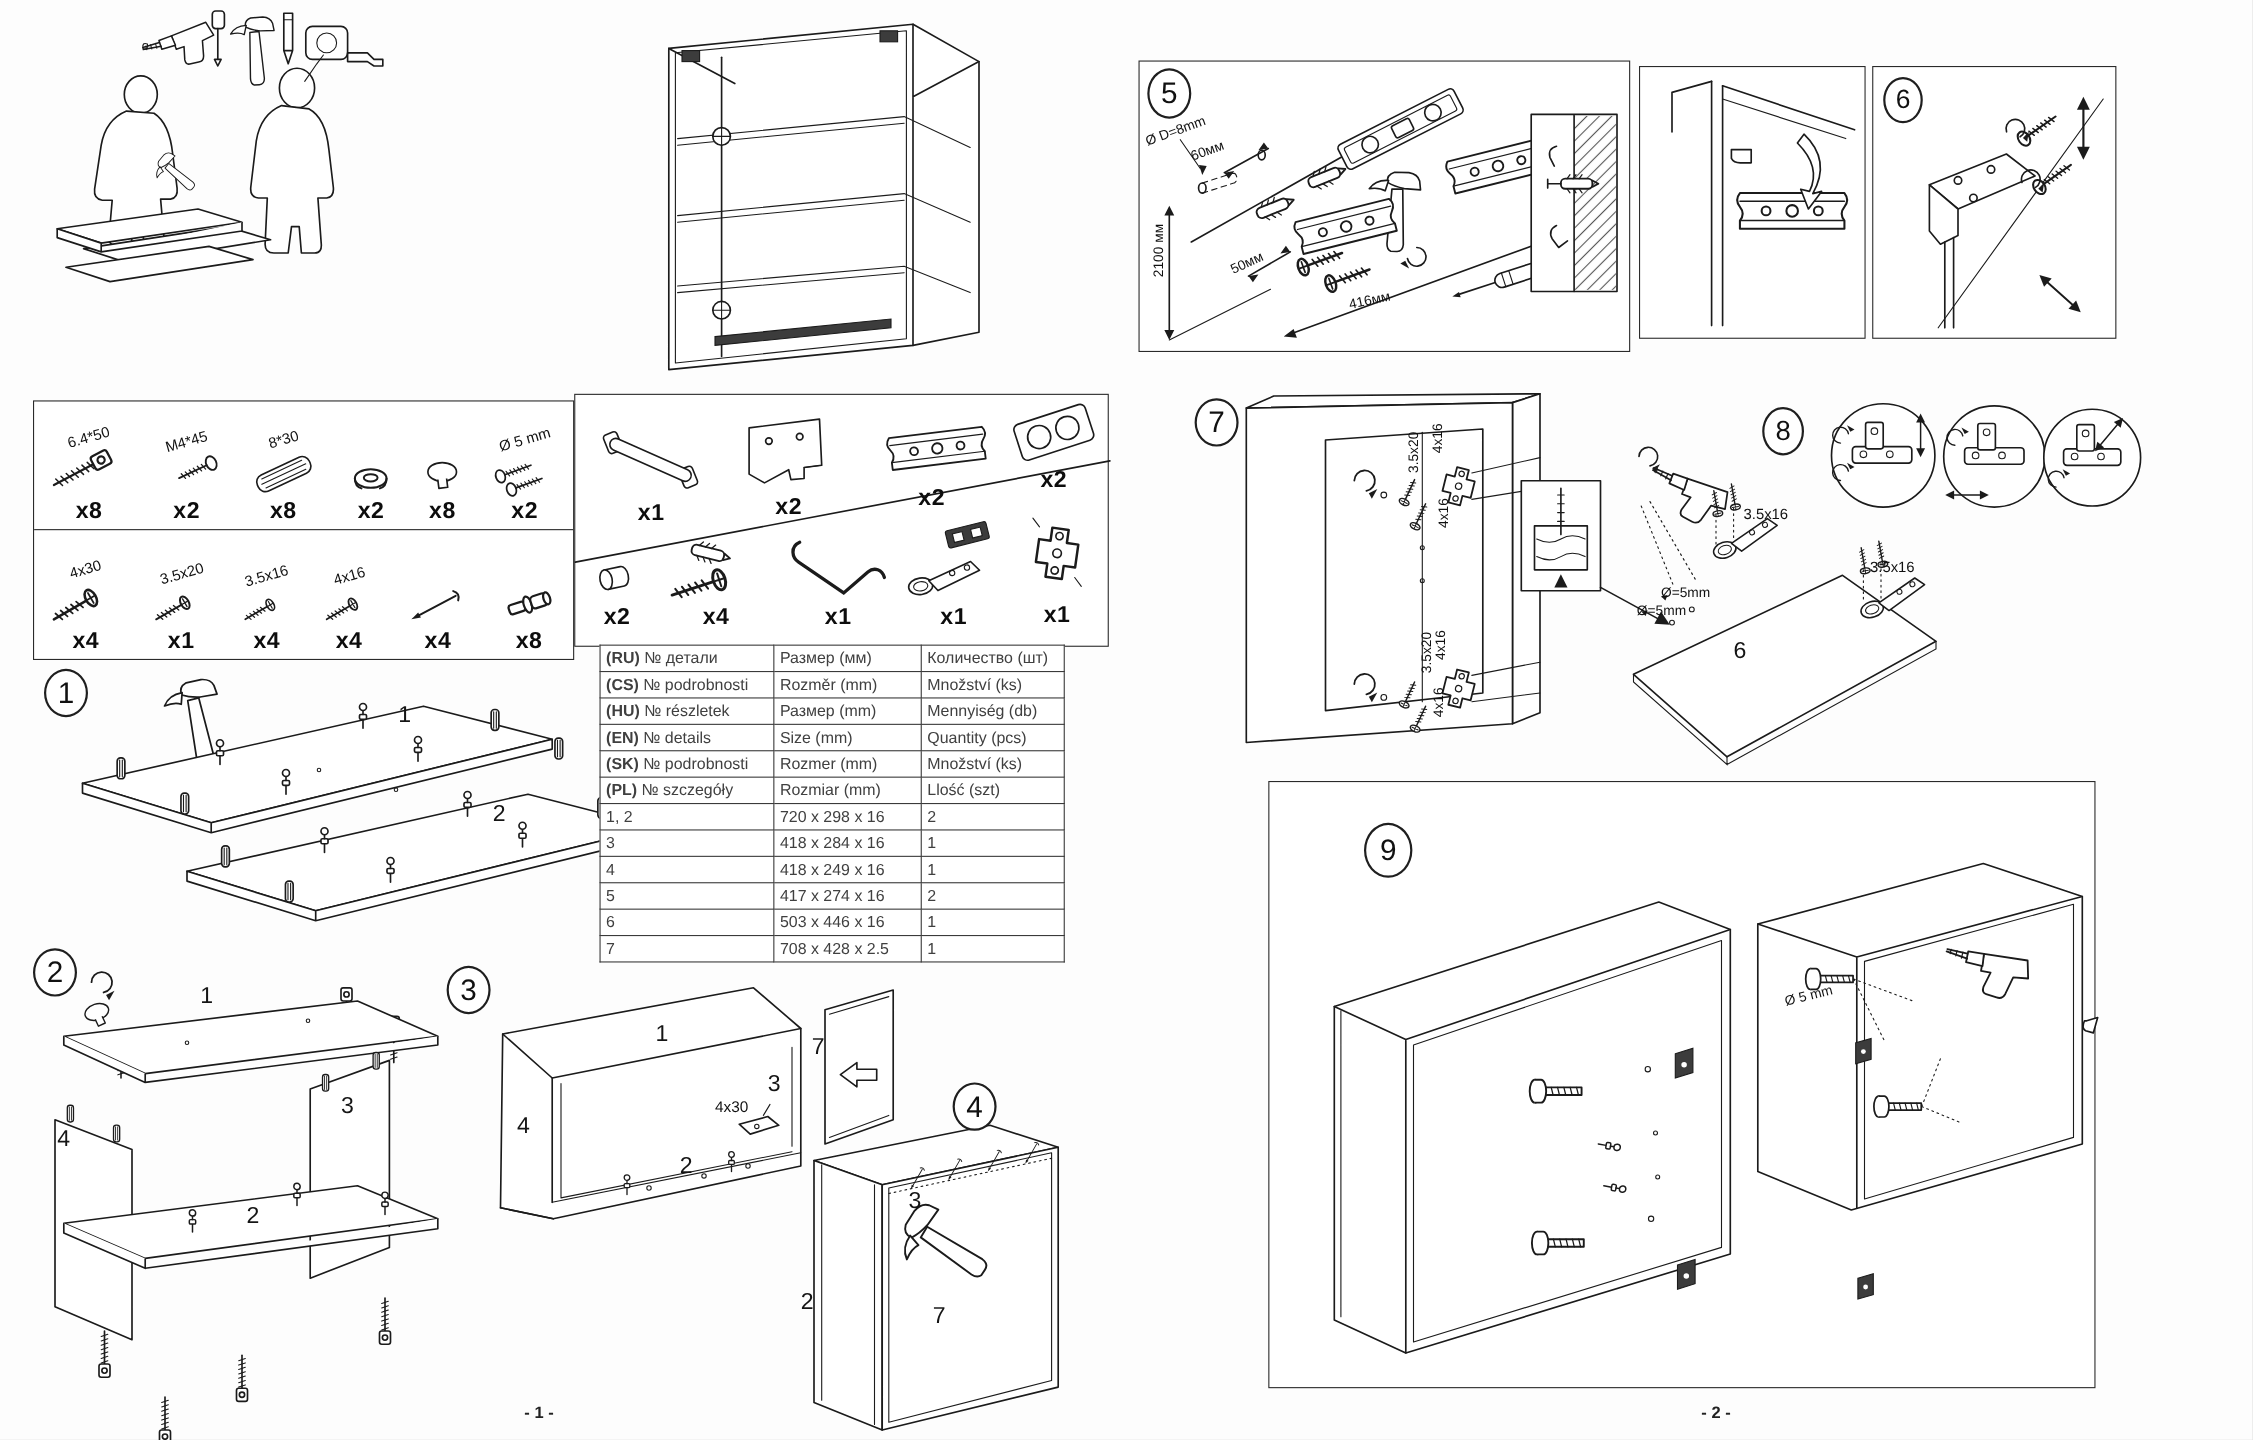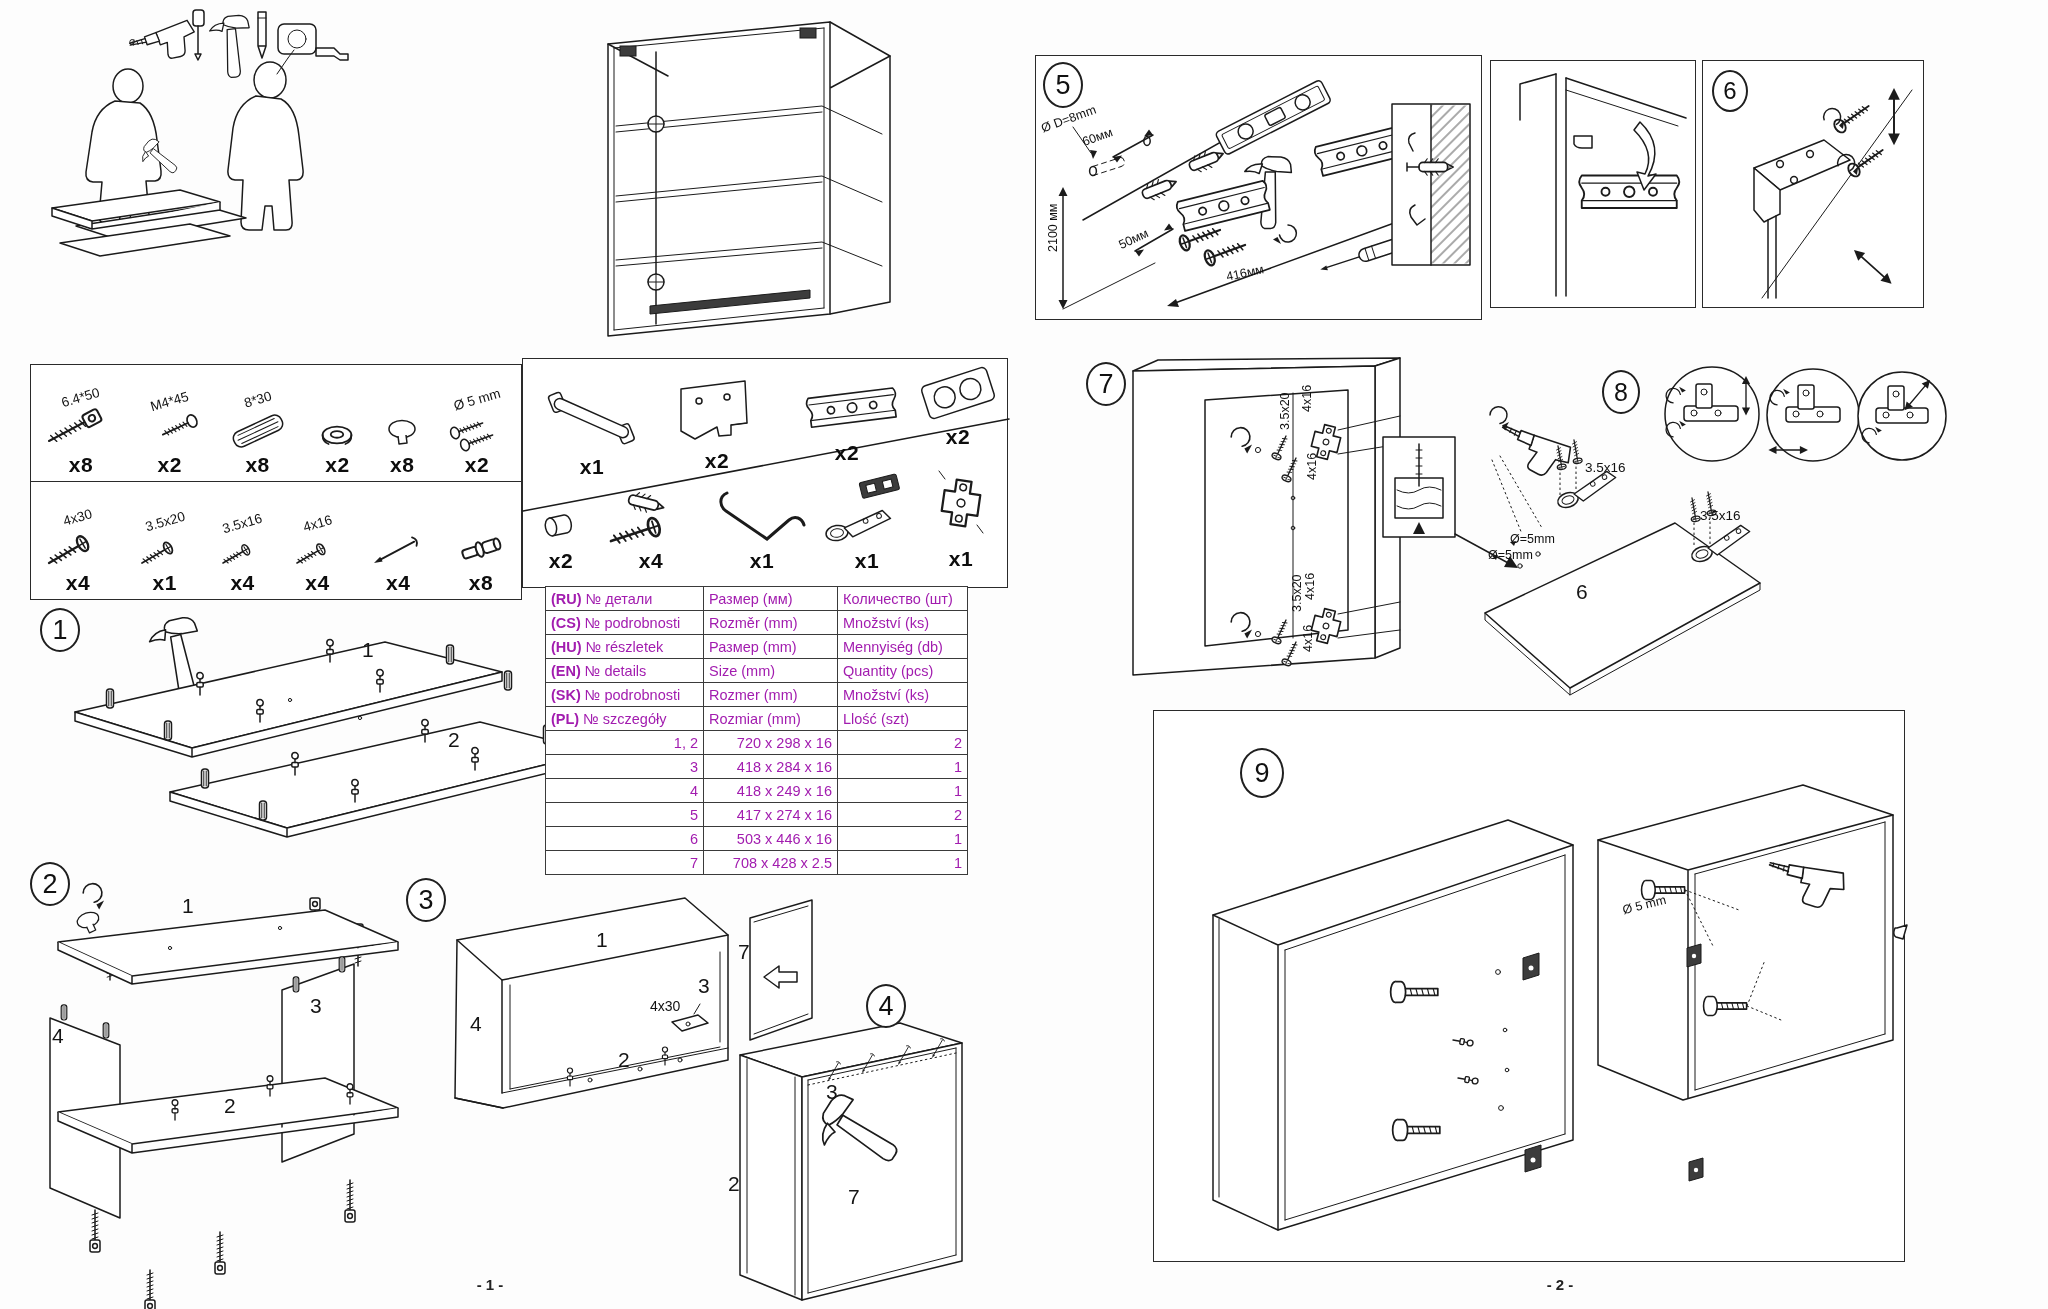--- a/index.html
+++ b/index.html
@@ -16,22 +16,22 @@
 .dot{stroke-dasharray:1.6 3.4}
 .box{border:1.8px solid #2a2a2a;background:#fff}
 .circ{border:2.2px solid #1f1f1f;border-radius:50%;background:#fff;display:flex;align-items:center;justify-content:center;font-size:27px;color:#111;z-index:6}
 .qty{font-weight:bold;font-size:21px;text-align:center;color:#0d0d0d;letter-spacing:.5px}
 .hwlbl{font-size:13.5px;white-space:nowrap;color:#111;transform:rotate(-16deg)}
 .plbl{font-size:21px;color:#151515;z-index:5}
 .dim{font-size:12.5px;white-space:nowrap;color:#111;z-index:5}
 .rot90{transform:rotate(-90deg);transform-origin:left top}
 .foot{font-size:15px;font-weight:bold;color:#222;width:120px;text-align:center}
 .ptable{border-collapse:collapse;background:#fff;table-layout:fixed;z-index:4}
-.ptable td{border:1.5px solid #3a3a3a;font-size:14.5px;padding:0 5px;height:24px;white-space:nowrap;overflow:hidden;color:#a21caf}
-.ptable td.c{text-align:right}
+.ptable td{border:1.5px solid #3a3a3a;font-size:14.5px;padding:0 5px;height:24px;white-space:nowrap;overflow:hidden;color:#404040}
+.ptable td.c{text-align:left}
 .hwrow{display:flex;justify-content:space-between;align-items:flex-end;padding:4px 12px;height:117px}
 .hwitem{display:flex;flex-direction:column;align-items:center;justify-content:flex-end}
 .hwitem .qty{margin-top:2px}
 .hwabs{position:absolute;display:flex;flex-direction:column;align-items:center}
 </style>
 </head>
 <body>
 
 <div id="canvas">
 

